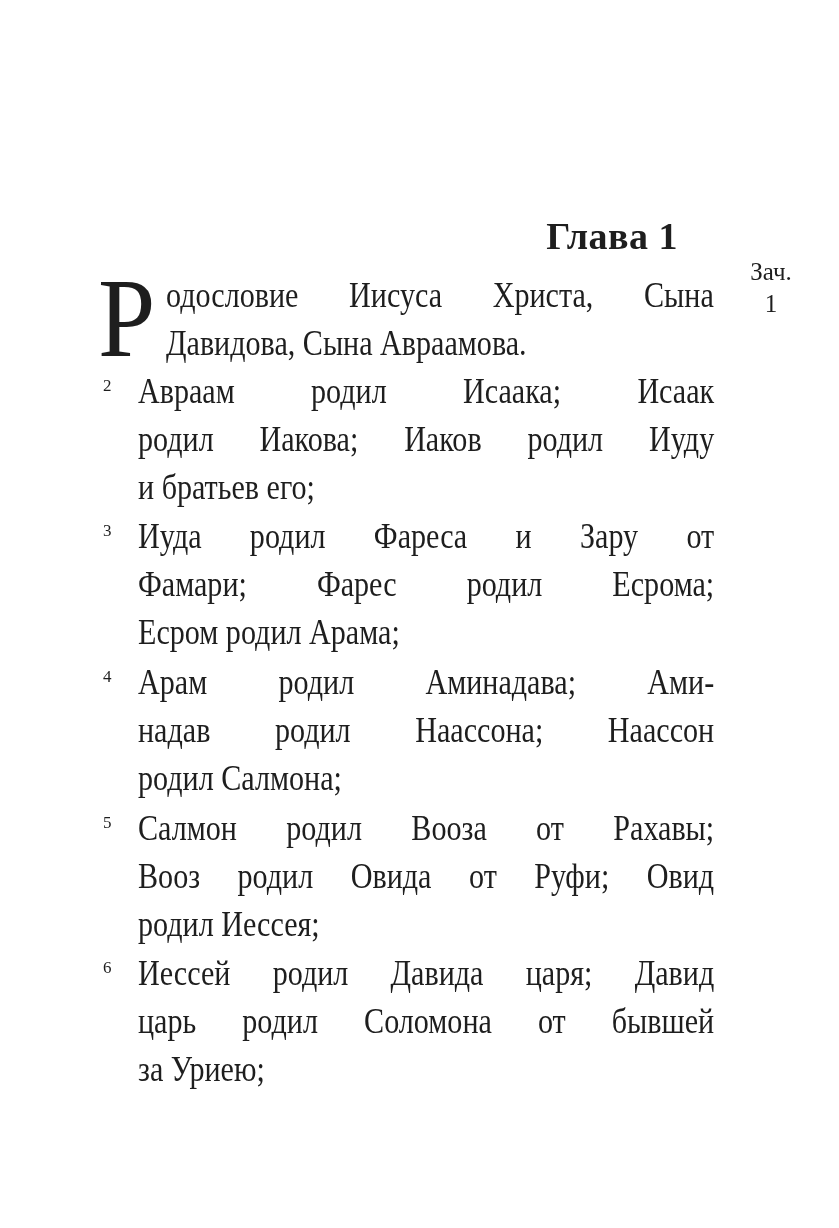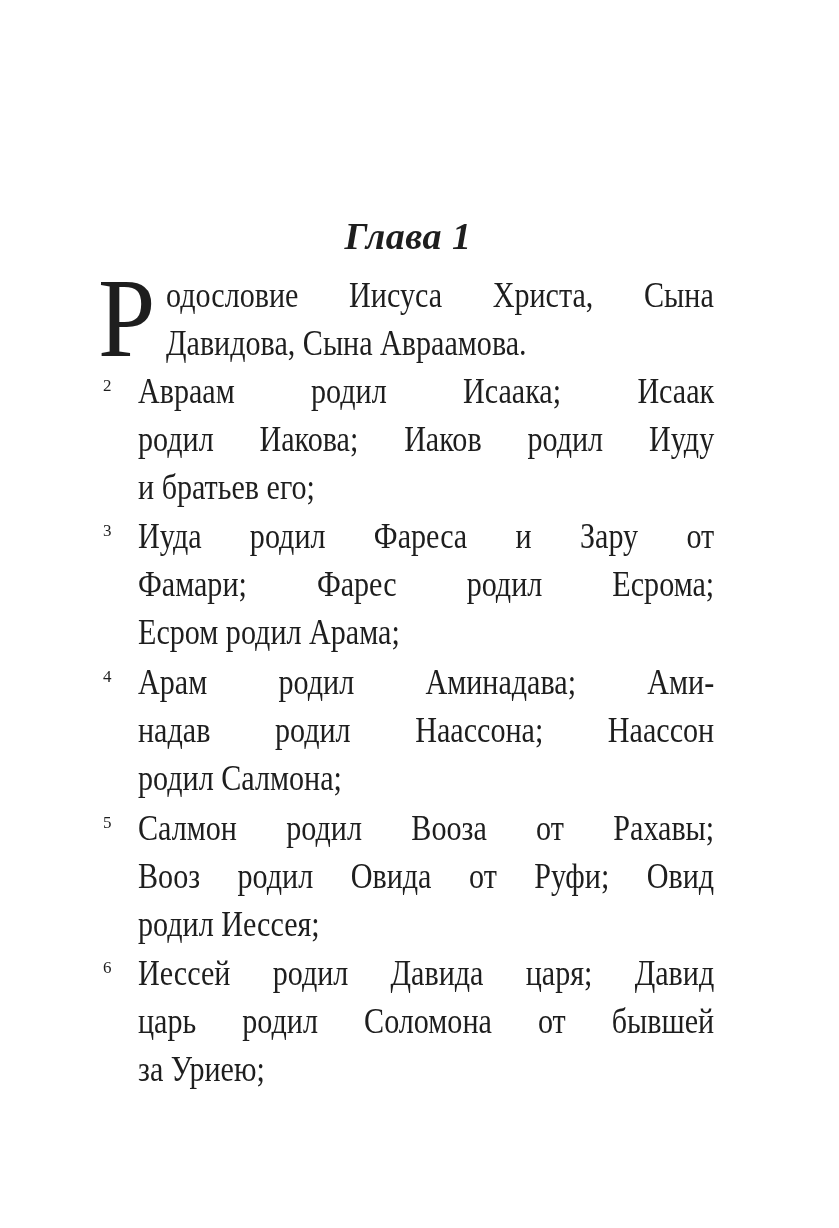--- a/index.html
+++ b/index.html
@@ -1,37 +1,41 @@
 <!DOCTYPE html>
 <html><head>
 <meta charset="utf-8">
 <style>
   html, body { margin: 0; padding: 0; background: #ffffff; }
   body { width: 839px; height: 1228px; position: relative; overflow: hidden;
          font-family: "Liberation Serif", "DejaVu Serif", serif; color: #1e1e1e; }
   .page { position: absolute; left: 0; top: 0; width: 839px; height: 1228px; }
-  .title { position: absolute; left: 138px; width: 540px; top: 212px; text-align: center;
-           font-weight: bold; font-size: 38px; line-height: 48px; letter-spacing: 0.5px; font-style: italic; }
+  .title { position: absolute; left: 138px; width: 540px; top: 212px; text-align: right;
+           font-weight: bold; font-size: 38px; line-height: 48px; letter-spacing: 0.5px; }
   .margin-note { position: absolute; left: 730px; width: 82px; top: 256px; text-align: center;
                  font-size: 25px; line-height: 32px; }
   .dropcap { position: absolute; left: 98px; top: 262px; font-size: 112px; line-height: 112px;
              font-weight: normal; transform: scaleX(0.92); transform-origin: left top; }
   .line { position: absolute; height: 48px; font-size: 35px; line-height: 48px;
           white-space: nowrap; text-align: justify; text-align-last: justify;
           transform: scaleX(0.86); transform-origin: left top; }
   .line.last { text-align-last: left; }
   .vnum { position: absolute; left: 103px; font-size: 17px; line-height: 20px; }
 </style>
 </head>
 <body>
 
 <div class="page">
 
   <div class="title">Глава 1</div>
 
+  <div class="margin-note">
+    <div>Зач.</div>
+    <div>1</div>
+  </div>
 
   <div class="dropcap">Р</div>
 
   <div class="line" style="left:166px; top:272px; width:637px;">одословие Иисуса Христа, Сына</div>
   <div class="line last" style="left:166px; top:320px; width:637px;">Давидова, Сына Авраамова.</div>
 
   <div class="vnum" style="top:376px;">2</div>
   <div class="line" style="left:138px; top:368px; width:670px;">Авраам родил Исаака; Исаак</div>
   <div class="line" style="left:138px; top:416px; width:670px;">родил Иакова; Иаков родил Иуду</div>
   <div class="line last" style="left:138px; top:464px; width:670px;">и братьев его;</div>

